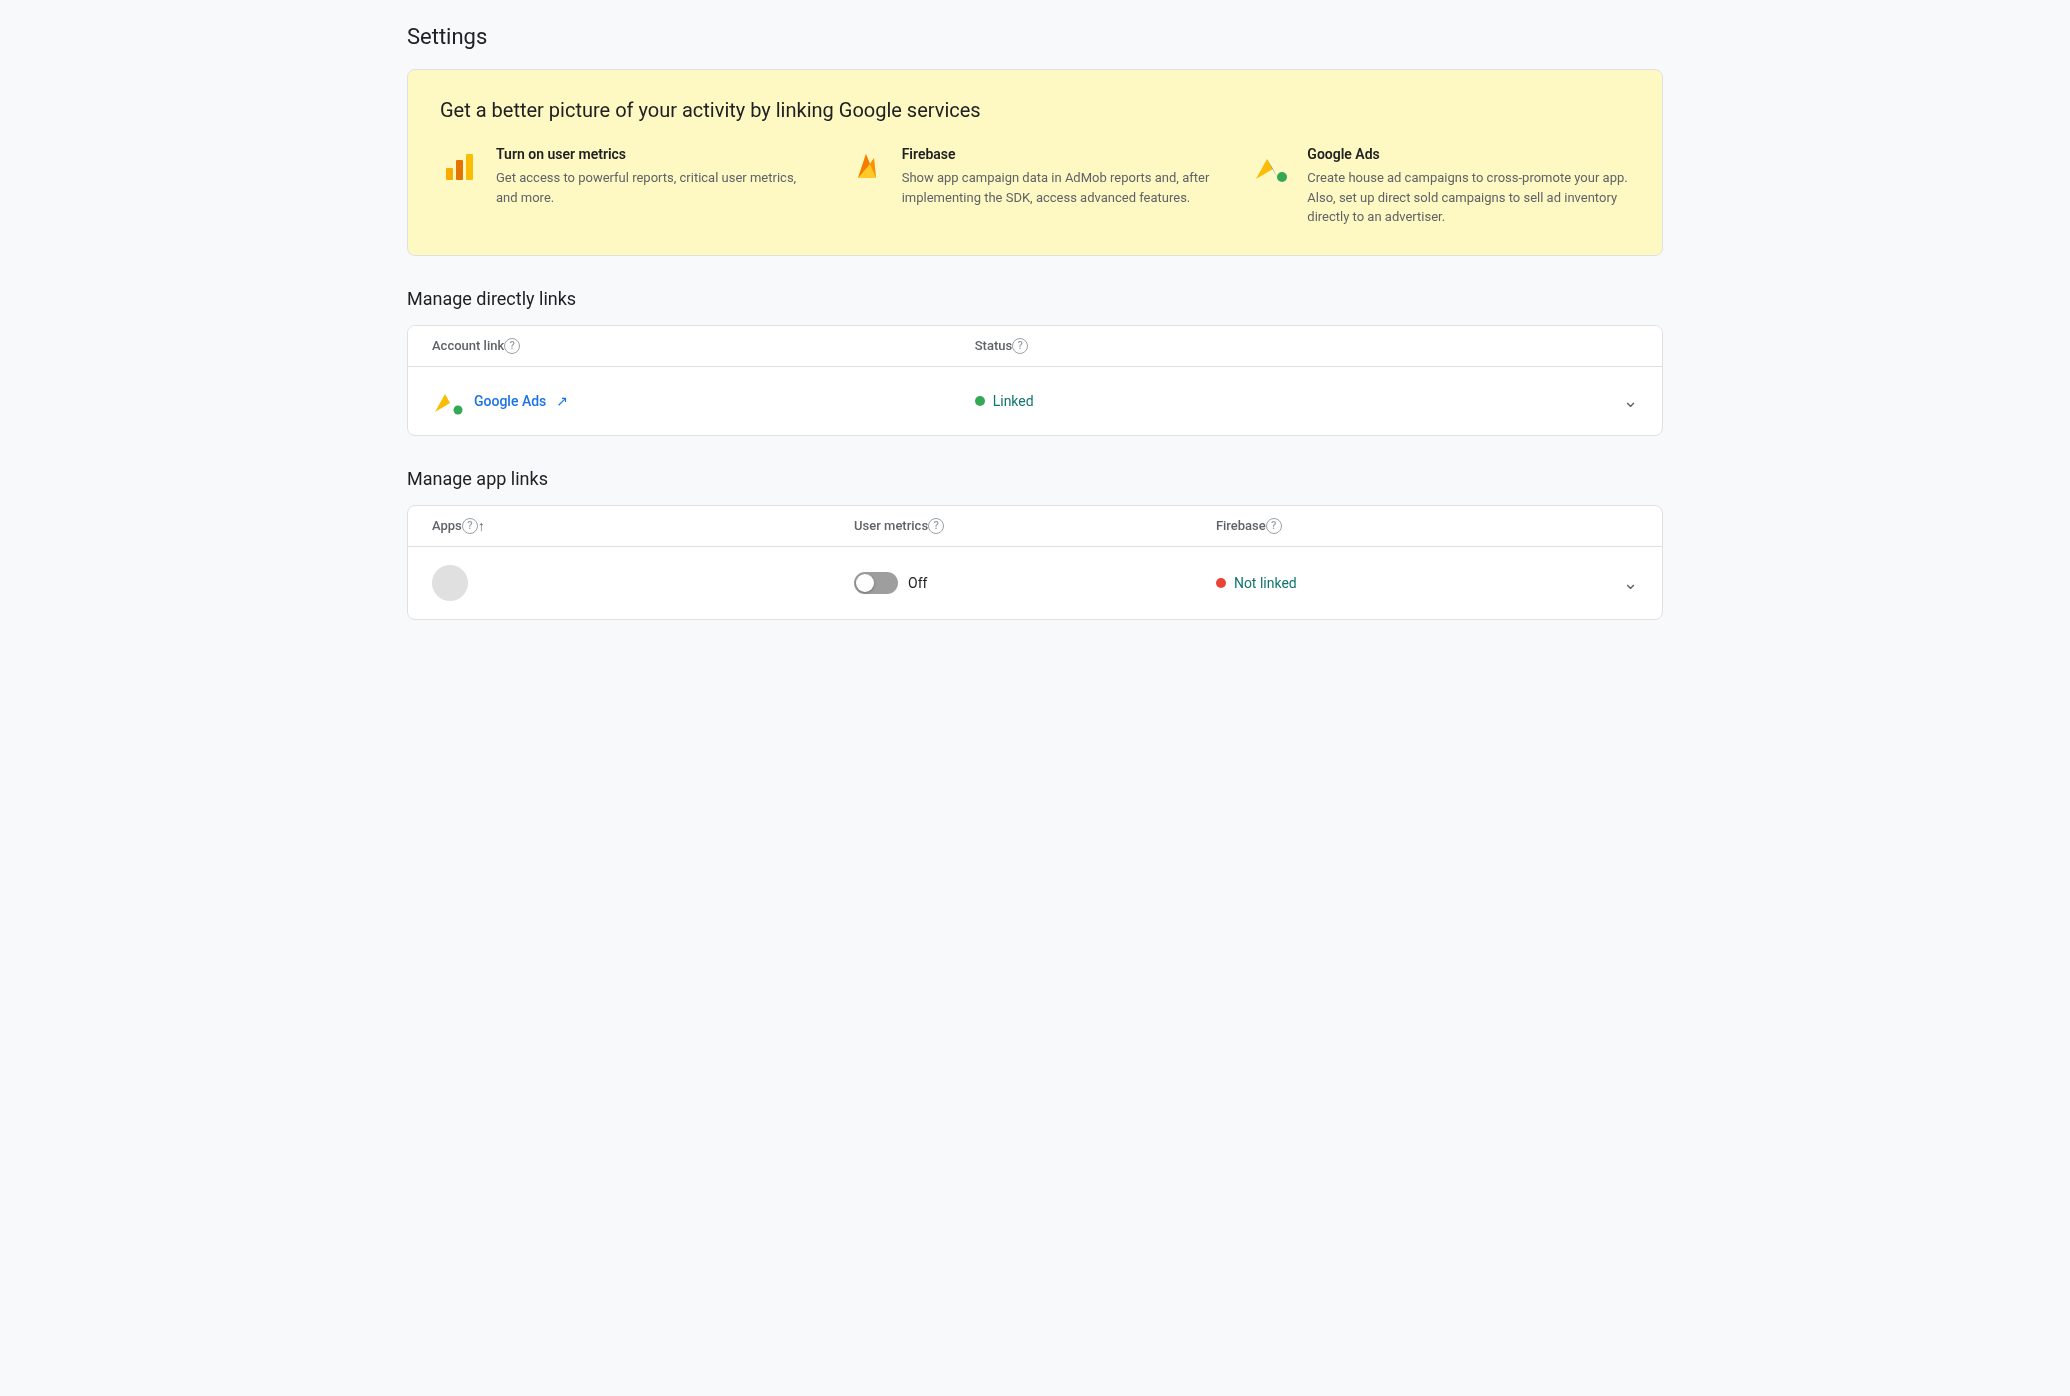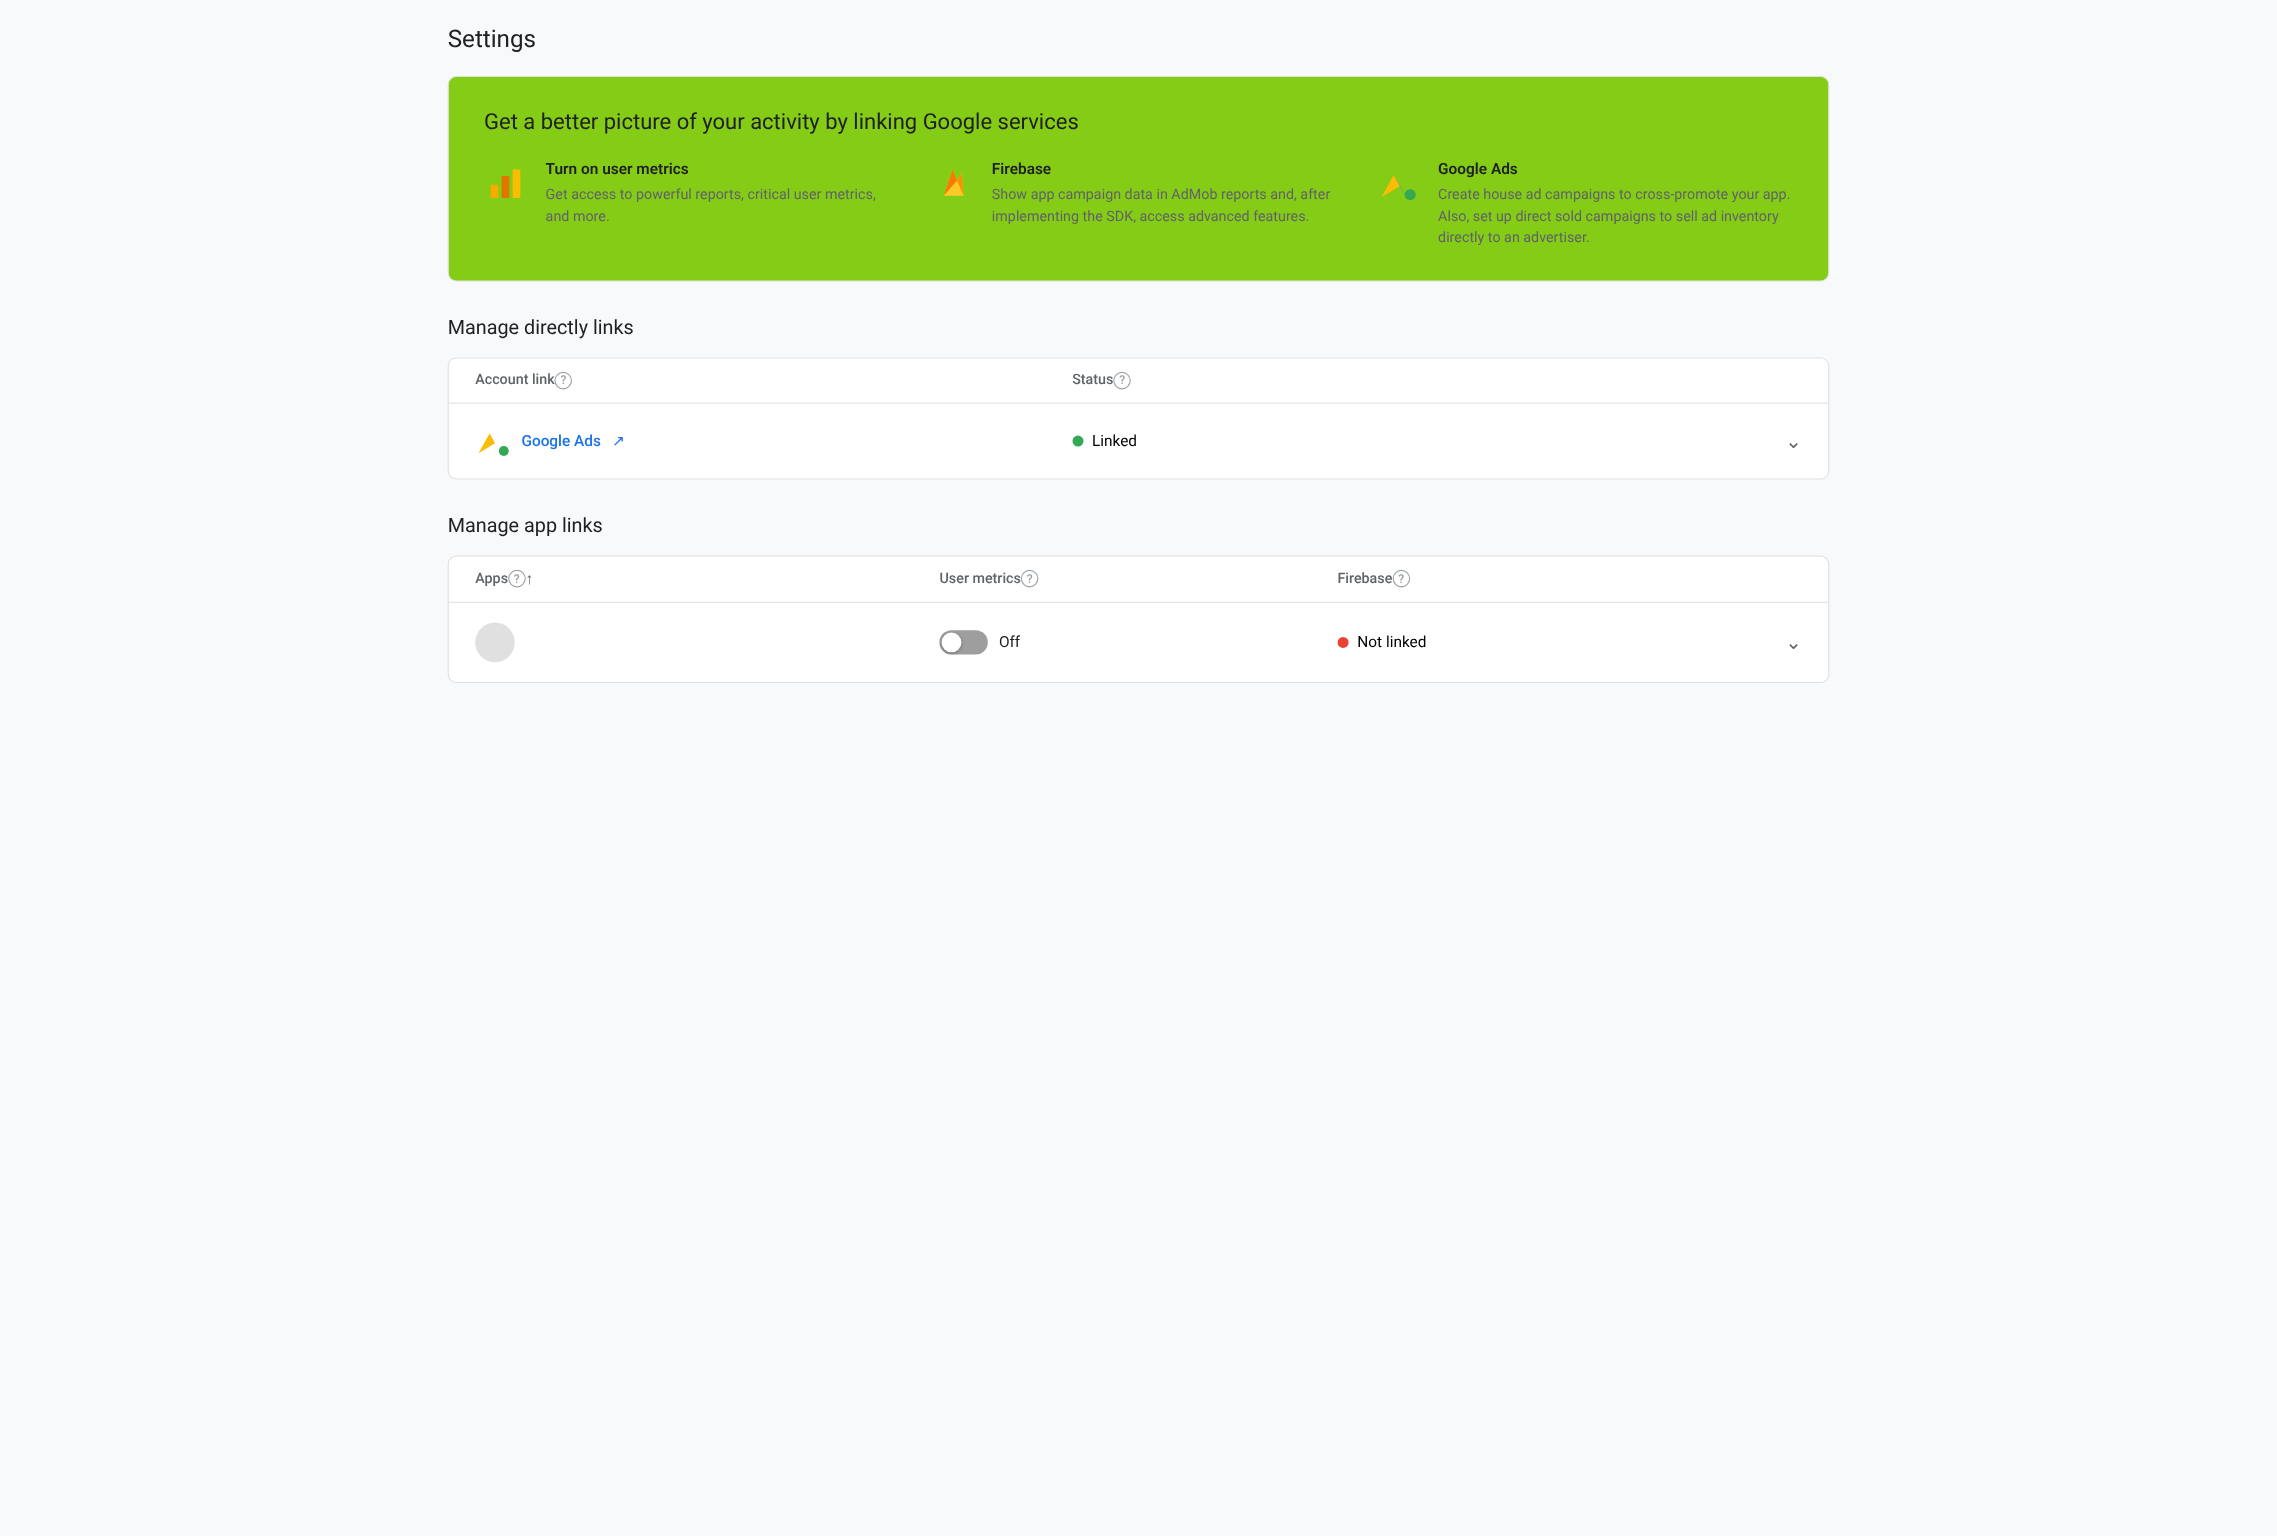--- a/index.html
+++ b/index.html
@@ -42,21 +42,21 @@
     .tab-item.active-boxed {
       color: #1a73e8;
       border: 2px solid #e53935;
       border-radius: 4px;
       font-weight: 500;
       padding: 10px 14px;
       margin-bottom: -1px;
     }
     
     .info-card {
-      background: #84cc16;
+      background: #fef9c3;
       border: 1px solid #e0e0e0;
       border-radius: 8px;
       padding: 28px 32px;
       margin-bottom: 32px;
     }
     .info-card-title {
       font-size: 20px;
       font-weight: 400;
       color: #202124;
       margin-bottom: 24px;
@@ -142,21 +142,21 @@
       color: #1a73e8;
       text-decoration: none;
       font-size: 14px;
       font-weight: 500;
     }
     .status-linked {
       display: flex;
       align-items: center;
       gap: 8px;
       font-size: 14px;
-      color: #000000;
+      color: #0f766e;
     }
     .status-dot-green {
       width: 10px;
       height: 10px;
       border-radius: 50%;
       background: #34a853;
       display: inline-block;
     }
     .status-dot-red {
       width: 10px;

